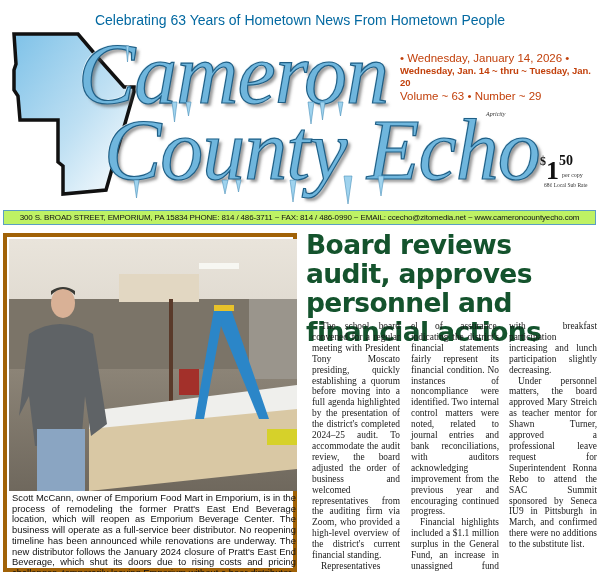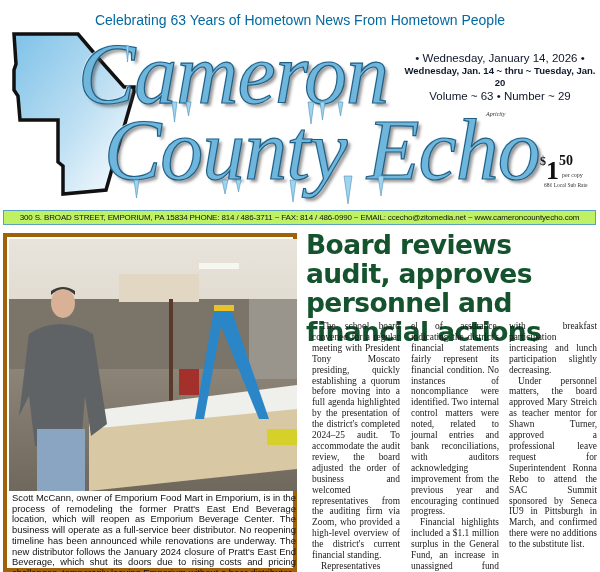--- a/index.html
+++ b/index.html
@@ -18,22 +18,22 @@
     position: absolute; font-family: "Liberation Serif", serif; font-style: italic;
     color: #6fb6dd; letter-spacing: -1px;
     -webkit-text-stroke: 1.2px #1f5f86;
     text-shadow: 3px 3px 3px rgba(70,70,70,0.55), -1px -1px 0 #e6f4fb;
   }
   .title-line.l1 { left: 78px; top: -6px; font-size: 86px; }
   .title-line.l2 { left: 104px; top: 70px; font-size: 86px; }
   .icicles { position: absolute; left: 0; top: 0; width: 470px; height: 178px; pointer-events: none; }
 
   .dateblock {
-    position: absolute; left: 400px; top: 21px; width: 200px; text-align: center;
-    font-family: "Liberation Sans", sans-serif; color: #0f172a;
+    position: absolute; left: 400px; top: 21px; width: 200px; text-align: left;
+    font-family: "Liberation Sans", sans-serif; color: #c2410c;
   }
   .date-main { font-size: 11.5px; line-height: 14px; }
   .date-range { font-size: 9.5px; line-height: 12px; font-weight: bold; }
   .vol-num { font-size: 11.5px; line-height: 14px; }
   .apricity {
     position: absolute; left: 486px; top: 81px; font-size: 6px; font-style: italic; color: #333;
   }
   .price { position: absolute; left: 540px; top: 153px; width: 60px; text-align: left; }
   .price .dollar { font-size: 12px; font-weight: bold; vertical-align: 14px; }
   .price .big { font-size: 26px; font-weight: bold; line-height: 24px; }

